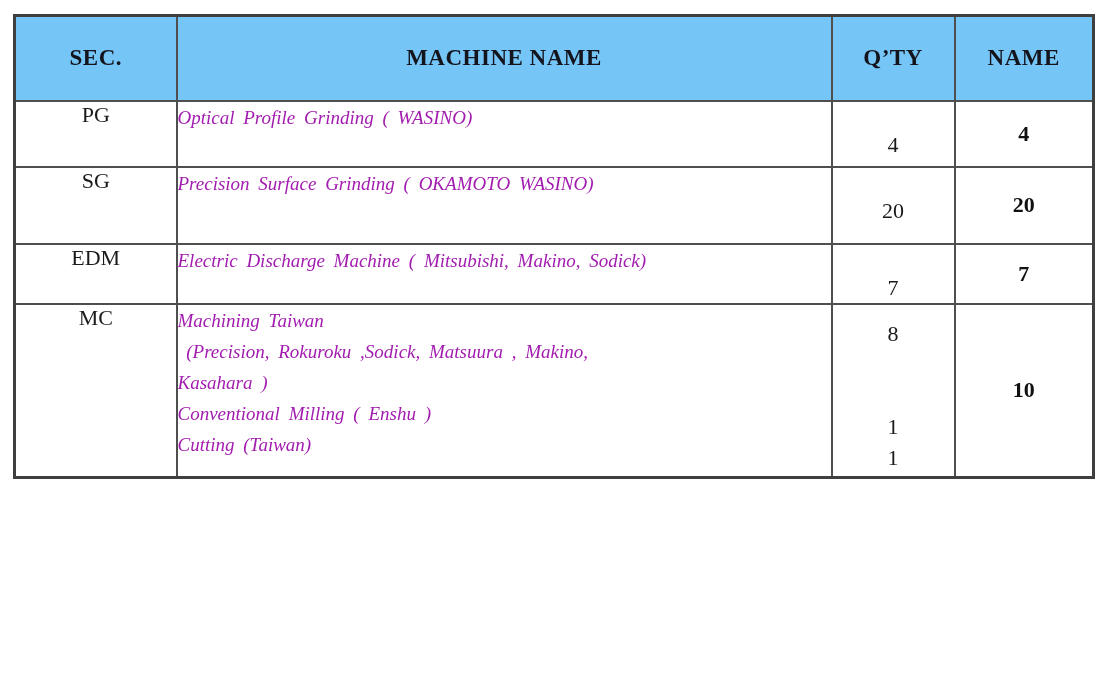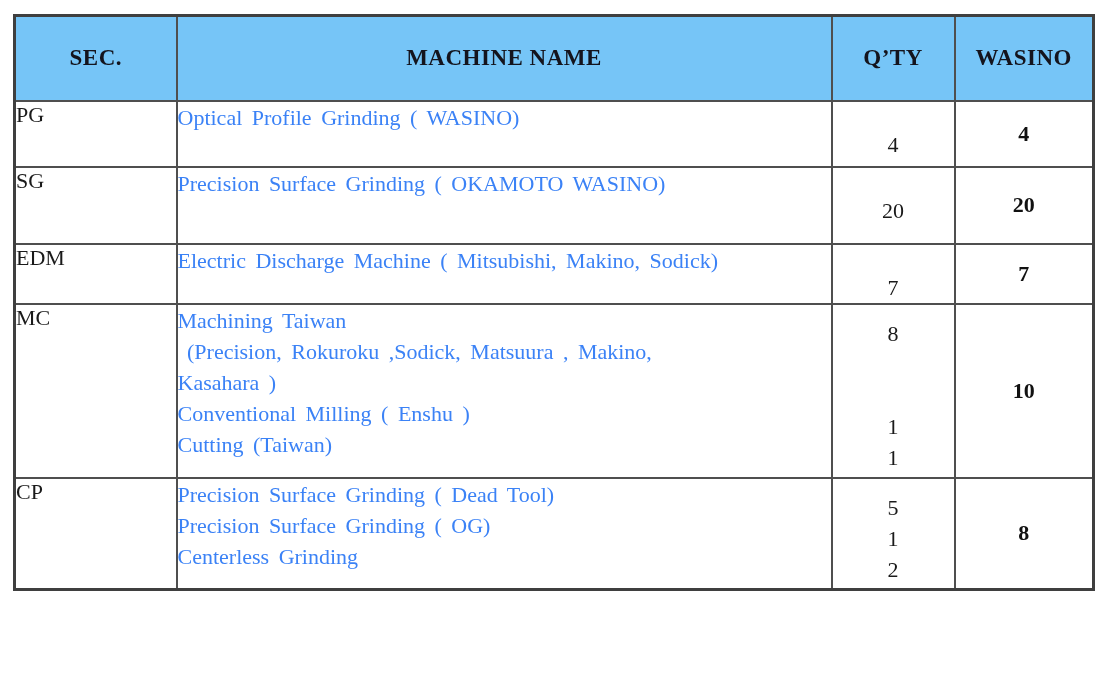--- a/index.html
+++ b/index.html
@@ -36,31 +36,33 @@
   thead th {
     background: #76C5F7;
     color: #14141d;
     font-size: 23px;
     font-weight: bold;
     text-align: center;
     vertical-align: middle;
     letter-spacing: 0.5px;
   }
   td.sec {
+    text-align: center;
     vertical-align: top;
     padding-top: 15px;
     font-size: 22px;
     color: #1a1a1a;
   }
   td.name {
     vertical-align: top;
     padding: 13px 8px 8px 16px;
-    font-size: 22px;
-    color: #3b82f6;
+    font-size: 19px;
+    color: #a21caf;
     word-spacing: 4px;
+    font-style: italic;
   }
   .line {
     line-height: 31px;
     min-height: 31px;
     white-space: pre-wrap;
   }
   td.qty {
     text-align: center;
     vertical-align: top;
     font-size: 22px;
@@ -86,21 +88,21 @@
         <col style="width:162px">
         <col style="width:655px">
         <col style="width:123px">
         <col style="width:139px">
       </colgroup>
       <thead>
         <tr>
           <th>SEC.</th>
           <th>MACHINE NAME</th>
           <th>Q’TY</th>
-          <th>WASINO</th>
+          <th>NAME</th>
         </tr>
       </thead>
       <tbody>
 
         <tr class="single" style="height:66px">
           <td class="sec"><span>PG</span></td>
           <td class="name">
             <div class="line">Optical Profile Grinding ( WASINO)</div>
           </td>
           <td class="qty">
@@ -144,31 +146,17 @@
           <td class="qty">
             <div class="line">8</div>
             <div class="line"></div>
             <div class="line"></div>
             <div class="line">1</div>
             <div class="line">1</div>
           </td>
           <td class="total"><span>10</span></td>
         </tr>
 
-        <tr class="multi" style="height:112px">
-          <td class="sec"><span>CP</span></td>
-          <td class="name">
-            <div class="line">Precision Surface Grinding ( Dead Tool)</div>
-            <div class="line">Precision Surface Grinding ( OG)</div>
-            <div class="line">Centerless Grinding</div>
-          </td>
-          <td class="qty">
-            <div class="line">5</div>
-            <div class="line">1</div>
-            <div class="line">2</div>
-          </td>
-          <td class="total"><span>8</span></td>
-        </tr>
 
       </tbody>
     </table>
   </div>
 </div>
 
 </body></html>

